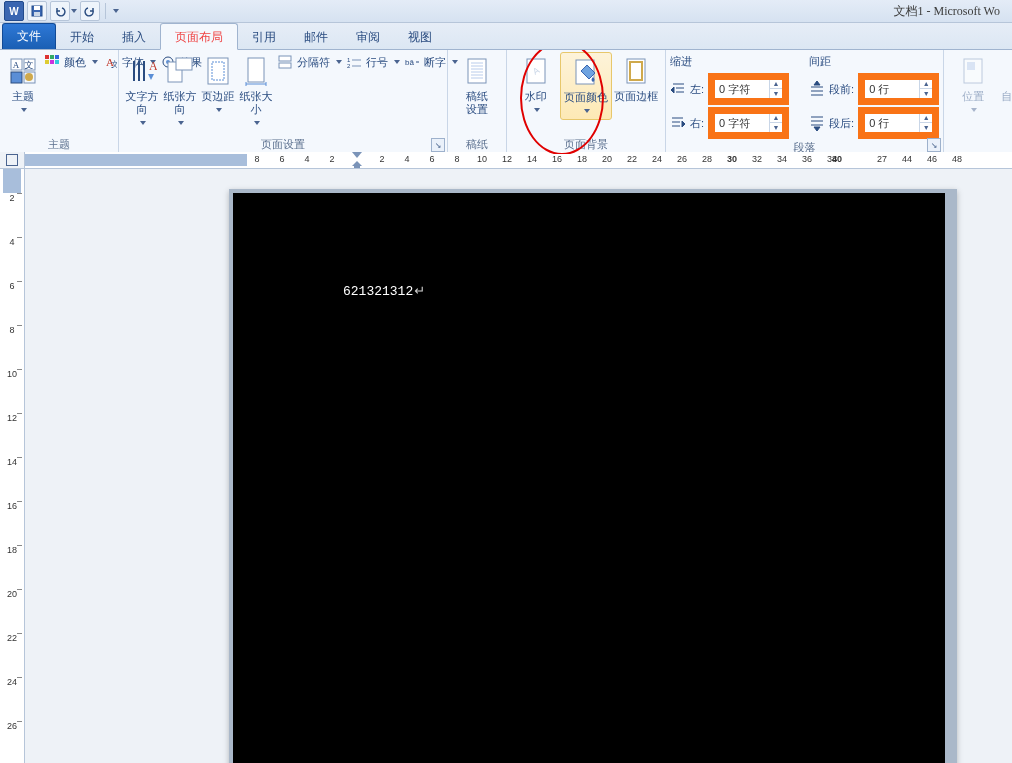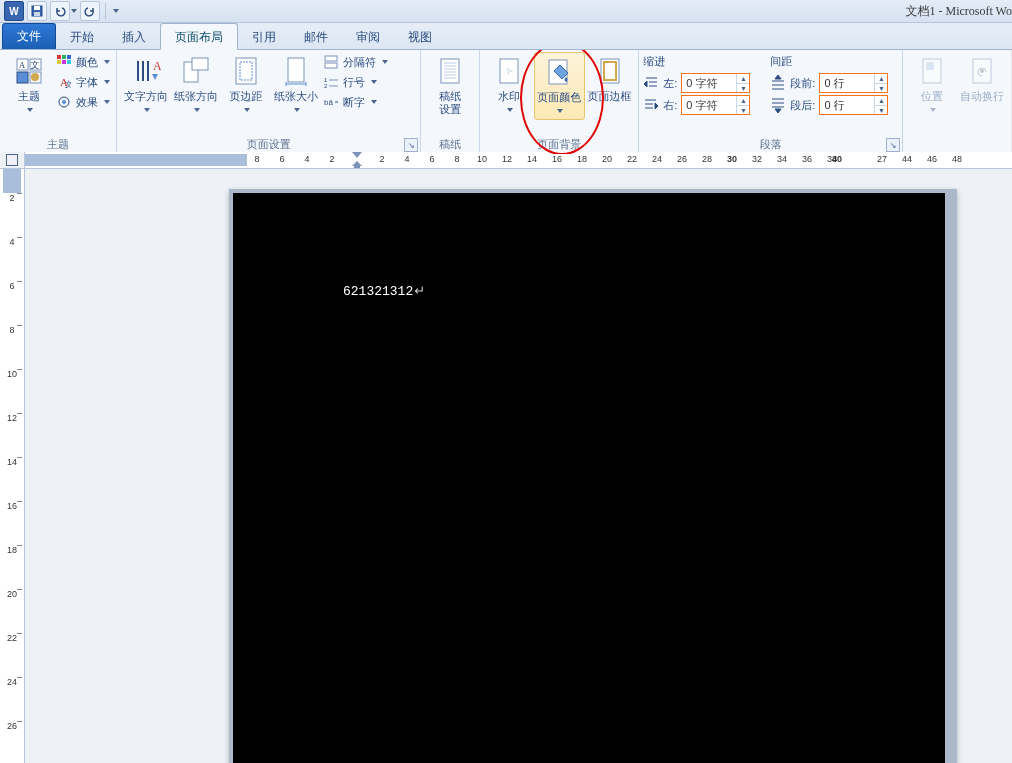--- a/index.html
+++ b/index.html
@@ -40,21 +40,21 @@
     background: #eef4fb;
     border: 1px solid #b6c5d9;
     border-radius: 2px;
     display: flex; align-items: center; justify-content: center;
     color: #2a4c80;
     font-size: 11px;
   }
   .qat-sep { width: 1px; height: 16px; background: #b6c5d9; margin: 0 2px; }
   .titlebar-title {
     position: absolute;
-    right: 0px;
+    right: 12px;
     top: 3px;
     font-size: 12px;
     color: #3c3c3c;
     font-family: "SimSun","Microsoft YaHei";
     white-space: nowrap;
     margin-left: 45px;
   }
 
   
   .tabs-row {
@@ -91,21 +91,21 @@
     padding: 5px 14px 3px;
     color: #2a4c80;
     cursor: default;
   }
   .tab.active {
     background: #f4f8fd;
     border: 1px solid #a0b4cf;
     border-bottom: 1px solid #f4f8fd;
     border-top-left-radius: 3px;
     border-top-right-radius: 3px;
-    color: #0c4a6e;
+    color: #ef4444;
     position: relative;
     top: 1px;
   }
 
   
   .ribbon {
     height: 104px;
     background: #f4f8fd;
     border-bottom: 1px solid #a0b4cf;
     display: flex;
@@ -170,22 +170,22 @@
   .mini-ico {
     width: 16px; height: 16px;
     display: inline-flex; align-items:center; justify-content:center;
     font-size: 11px; color:#2a4c80;
   }
   .mini-txt { font-size:11px; color:#2a4c80; white-space: nowrap;}
 
   
   .spin-label { font-size:11px; color:#2a4c80; white-space: nowrap; }
   .spin-box {
-    display:flex; align-items:flex-start;
-    border:1px solid #f97316;
+    display:flex; align-items:flex-end;
+    border:7px solid #f97316;
     background:#fff;
     height: 18px;
   }
   .spin-box .val {
     width: 46px;
     font-size:11px;
     padding: 0 4px;
     border-right:1px solid #c9d6e7;
     line-height:18px;
     color:#333;
@@ -348,21 +348,21 @@
     border:2px solid #e00000;
     border-radius:50%;
     pointer-events:none;
     z-index:5;
   }
 
   
   svg { display:block; }
 
   
-  .mini-col { display:flex; flex-direction:column;justify-content:center; }
+  .mini-col { display:flex; flex-direction:row;justify-content:center; }
   .mini-col .mini-row { height:20px; }
 
   .para-grid {
     display:grid;
     grid-template-columns: auto auto;
     column-gap: 20px;
     row-gap: 2px;
   }
   .para-head { font-size:11px; color:#2a4c80; padding-bottom:2px;}
   .para-cell { display:flex; align-items:center; gap:4px;}

